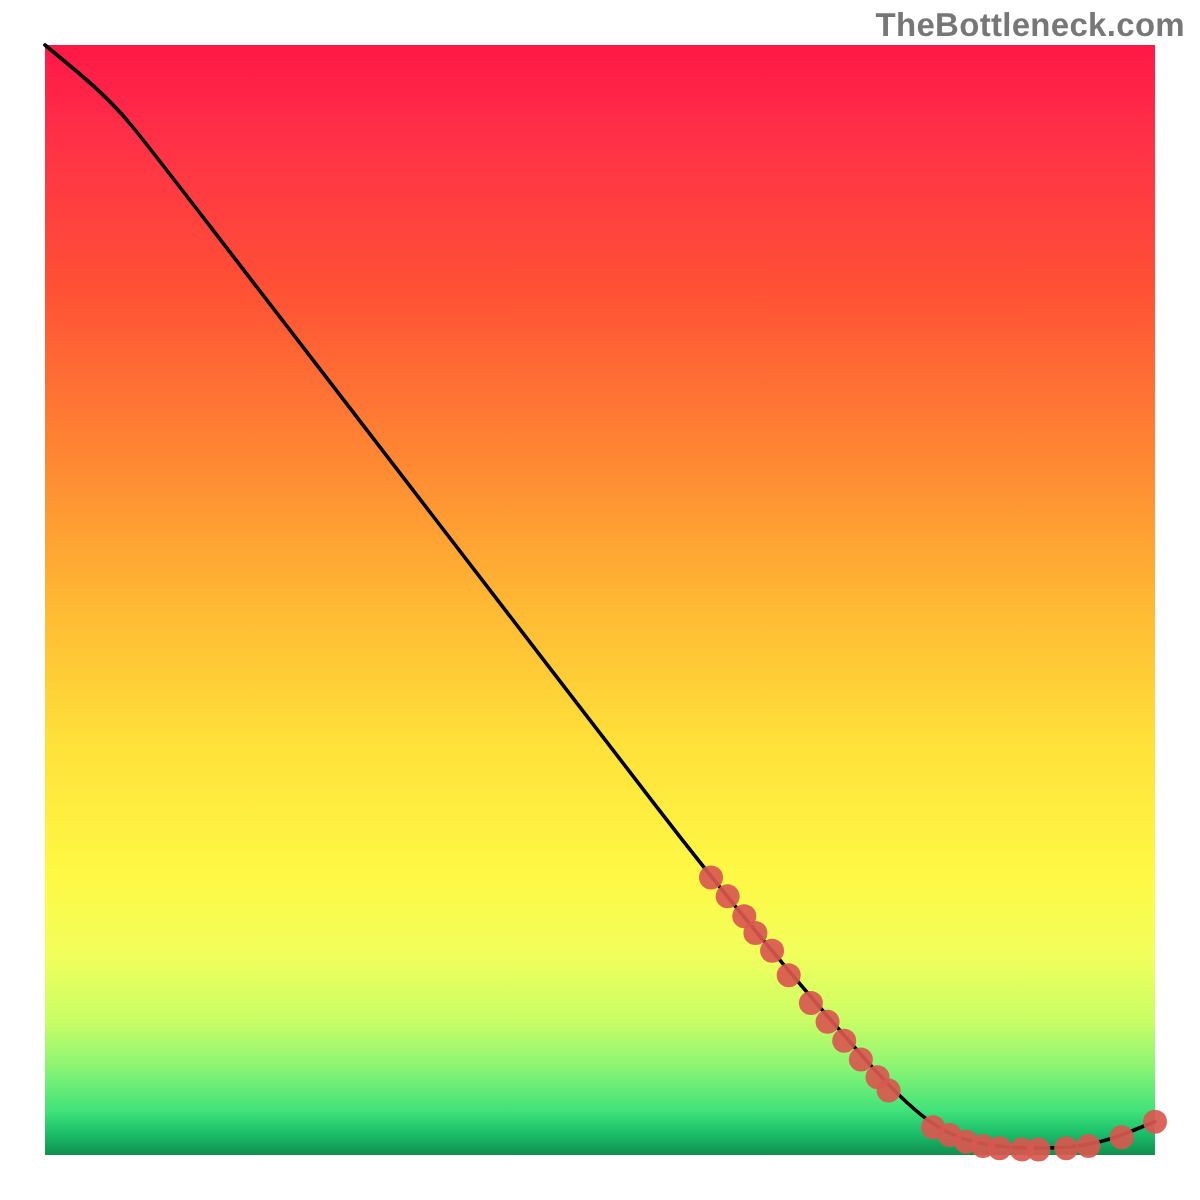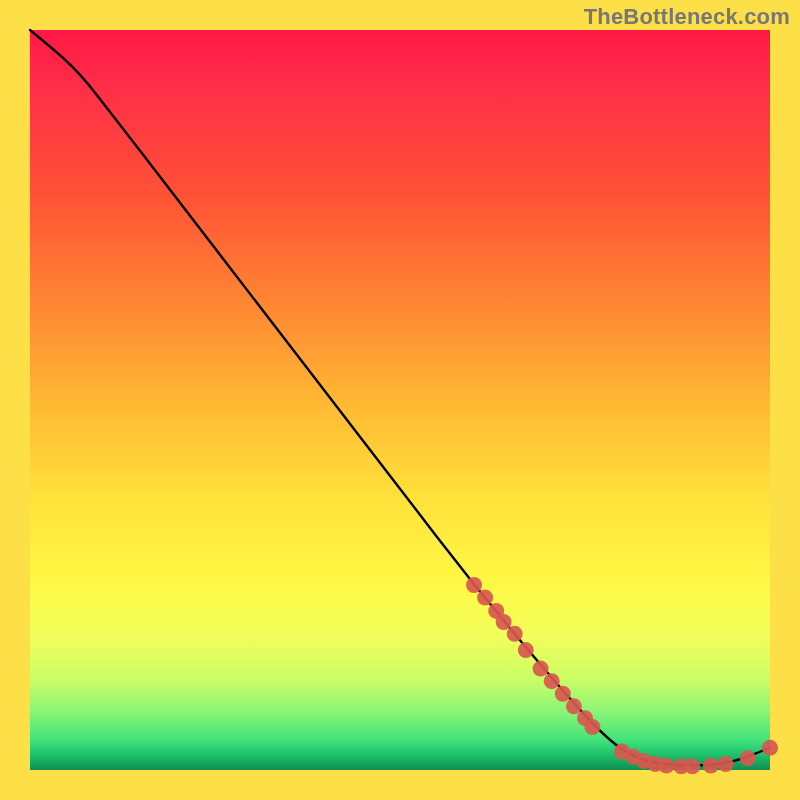--- a/index.html
+++ b/index.html
@@ -8,21 +8,21 @@
     width: 800px;
     height: 800px;
     background: #000;
     overflow: hidden;
     font-family: Arial, Helvetica, sans-serif;
   }
   .frame {
     position: relative;
     width: 800px;
     height: 800px;
-    background: #fde047;
+    background: #ffffff;
     text-align: center;
   }
   .attribution {
     position: absolute;
     top: 4px;
     right: 10px;
     color: #777;
     font-size: 22px;
     font-weight: 600;
     letter-spacing: 0.2px;

